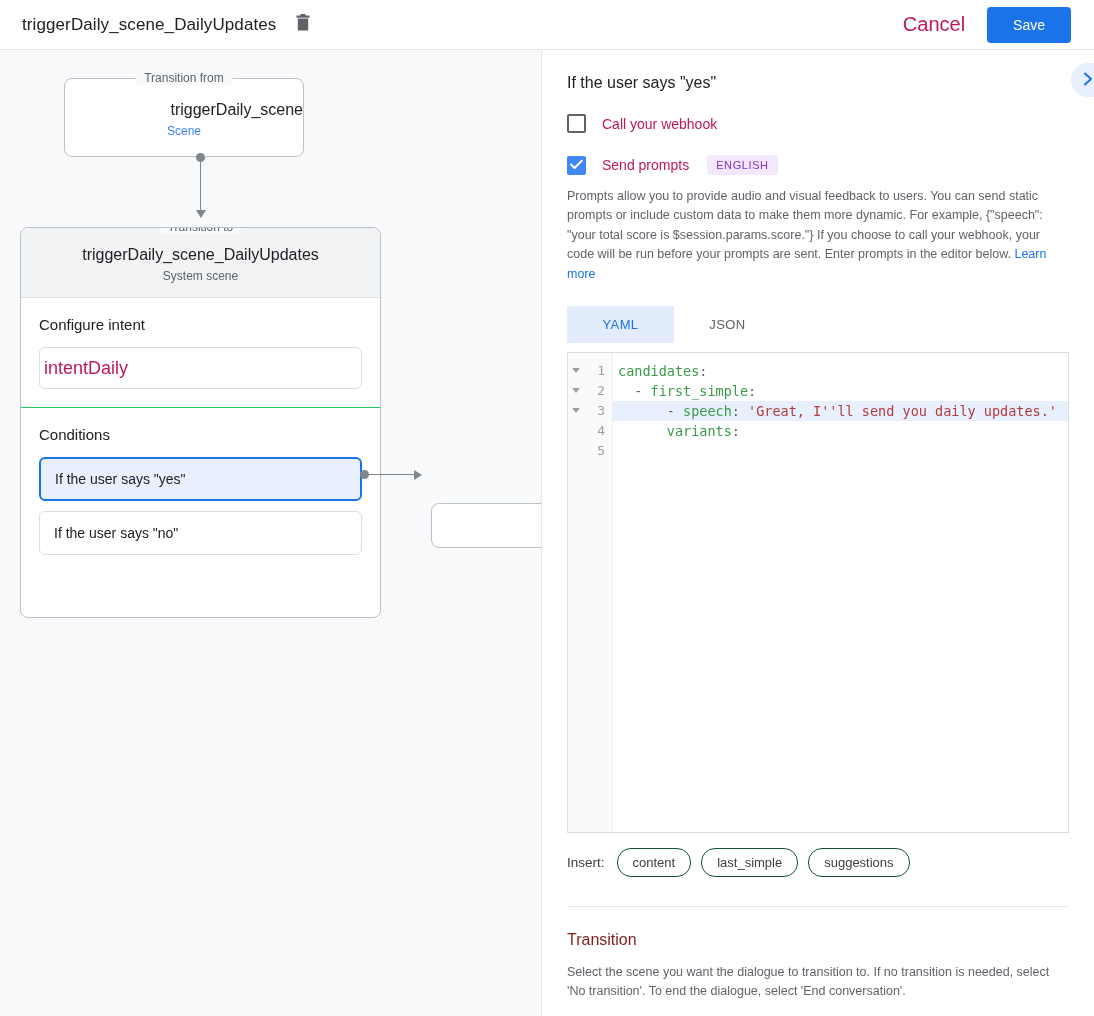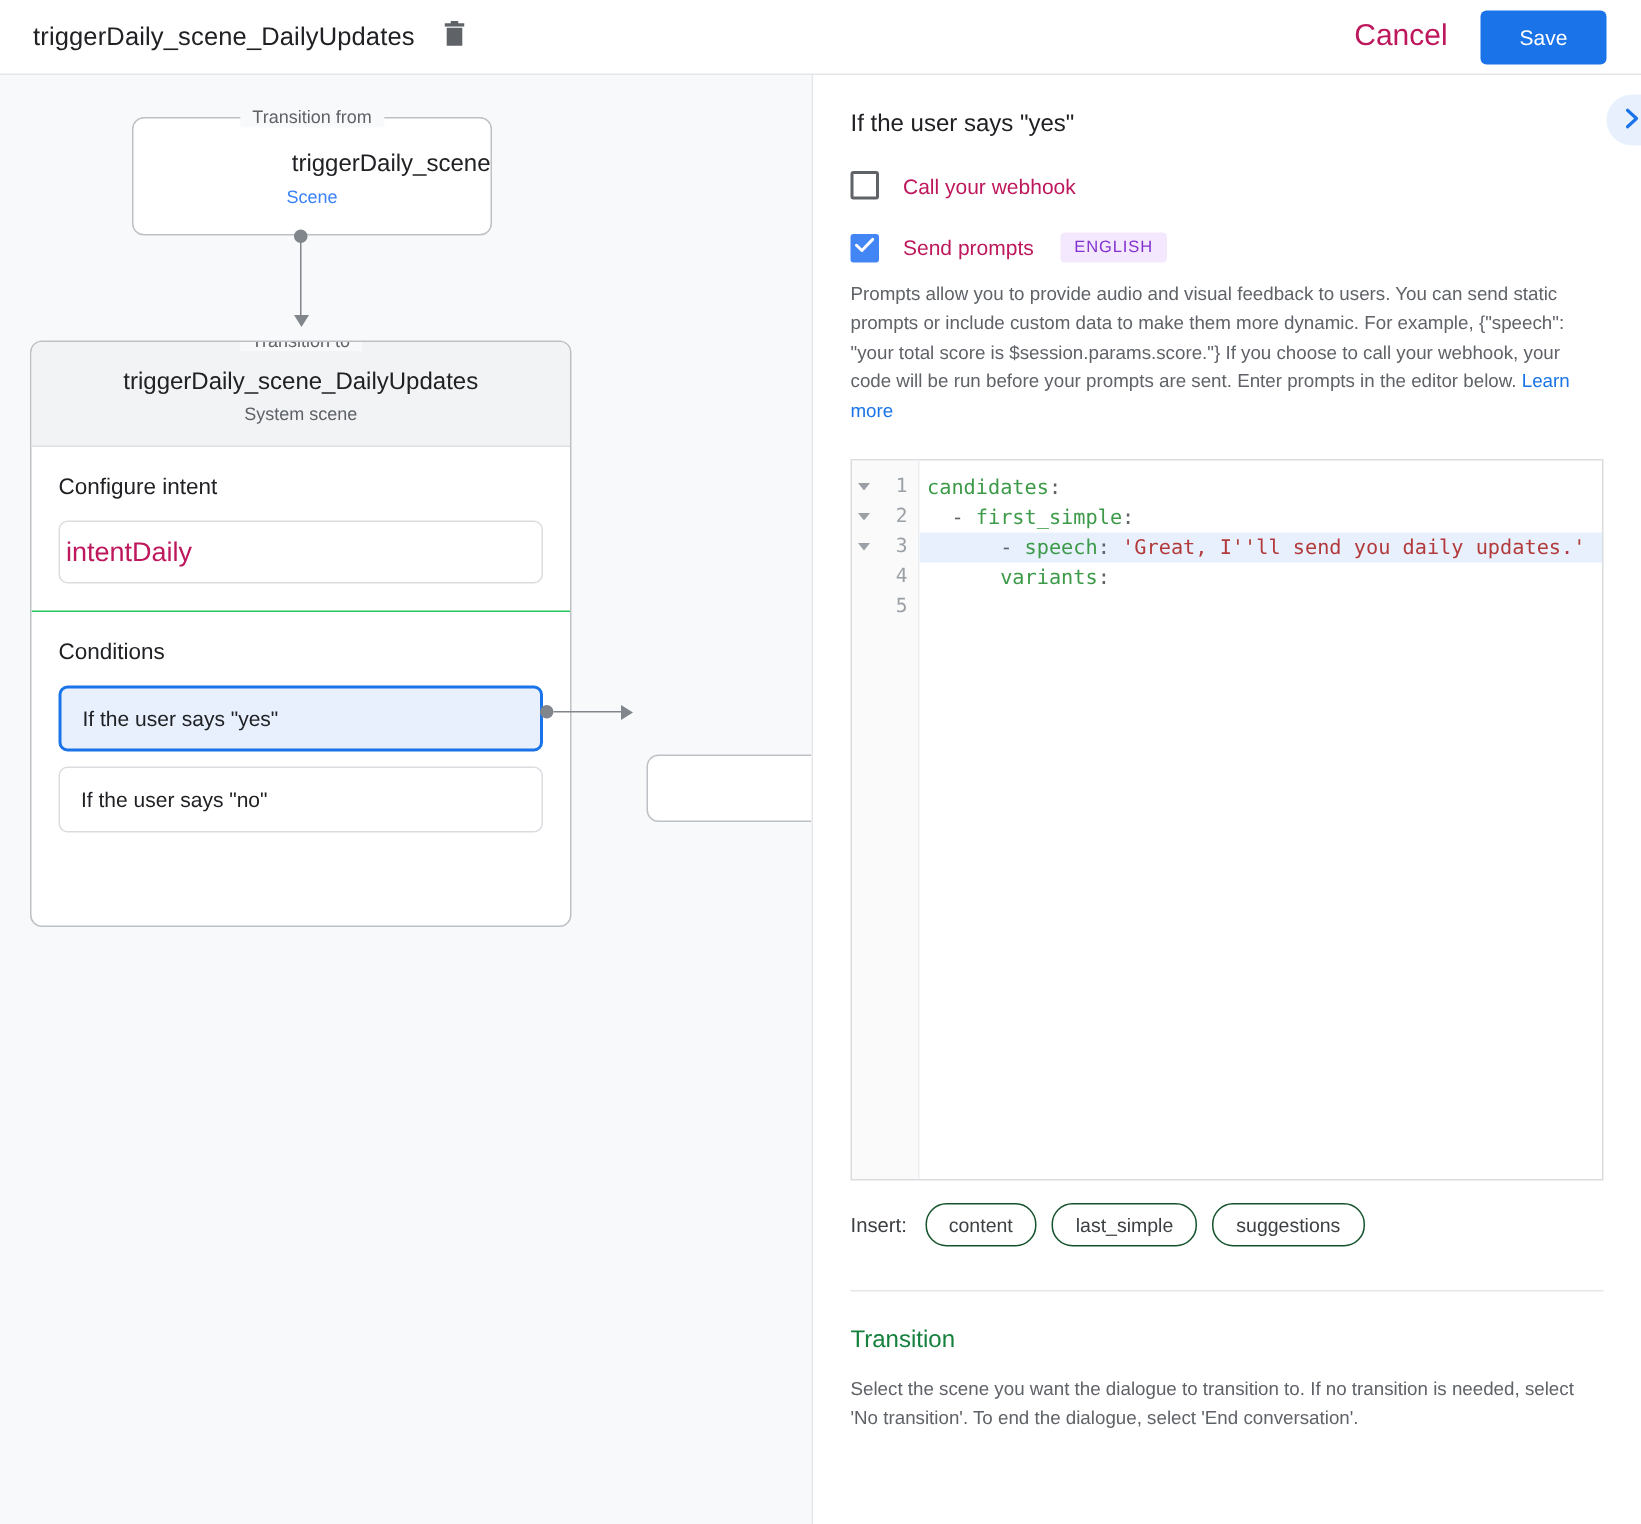--- a/index.html
+++ b/index.html
@@ -40,21 +40,21 @@
     position: absolute; left: 0; top: 50px; width: 541px; height: 966px;
     background: #f8f9fa; overflow: hidden;
   }
   .fieldset {
     position: absolute; border: 1px solid #bdc1c6; border-radius: 8px; background: #fff;
   }
   .legend {
     position: absolute; top: -8px; left: 50%; transform: translateX(-50%);
     background: #f8f9fa; padding: 0 8px; font-size: 12px; color: #5f6368; white-space: nowrap;
   }
-  #node-from { left: 88px; top: 28px; width: 240px; height: 79px; }
+  #node-from { left: 64px; top: 28px; width: 240px; height: 79px; }
   #node-from .node-title { font-size: 16px; color: #202124; text-align: right; margin-top: 22px; }
   #node-from .node-sub { font-size: 12px; color: #3b82f6; text-align: center; margin-top: 5px; }
 
   .conn-dot {
     position: absolute; width: 9px; height: 9px; border-radius: 50%; background: #80868b;
   }
   .conn-line-v {
     position: absolute; width: 1px; background: #80868b;
   }
   .arrow-down {
@@ -170,21 +170,21 @@
 
   .insert-row { display: flex; align-items: center; margin-top: 15px; gap: 10px; }
   .insert-label { font-size: 13.5px; color: #3c4043; margin-right: 2px; }
   .chip {
     border: 1px solid #14532d; border-radius: 14px; padding: 6px 15px;
     font-size: 13px; color: #3c4043; background: #fff; cursor: pointer; font-family: inherit;
   }
 
   .divider { height: 1px; background: #e4e6e9; margin: 29px 0 0 0; }
   .trans-section { padding: 24px 25px 0 25px; }
-  .trans-title { font-size: 16px; color: #15803d; margin: 0 0 14px 0; }
+  .trans-title { font-size: 16px; color: #7f1d1d; margin: 0 0 14px 0; }
 </style>
 </head>
 <body>
 
 <div id="app">
 
   <div class="topbar">
     <div class="topbar-title">triggerDaily_scene_DailyUpdates</div>
     <button class="trash-btn">
       <span>
@@ -261,20 +261,24 @@
               <path d="M1 5.5 L4.6 9 L11.8 1.6" stroke="#fff" stroke-width="2" fill="none" stroke-linecap="round" stroke-linejoin="round"></path>
             </svg>
           </span>
         </span>
         <span class="check-label">Send prompts</span>
         <span class="lang-badge">ENGLISH</span>
       </div>
 
       <p class="desc"><span>Prompts allow you to provide audio and visual feedback to users. You can send static prompts or include custom data to make them more dynamic. For example, {"speech": "your total score is $session.params.score."} If you choose to call your webhook, your code will be run before your prompts are sent. Enter prompts in the editor below.</span> <a href="#">Learn more</a></p>
 
+      <div class="tabs">
+        <div class="tab active">YAML</div>
+        <div class="tab">JSON</div>
+      </div>
 
       <div class="editor">
         <div class="gutter" id="gutter">
             <div class="gutter-row">
               <span class="fold"></span>
               <span>1</span>
             </div>
             <div class="gutter-row">
               <span class="fold"></span>
               <span>2</span>

